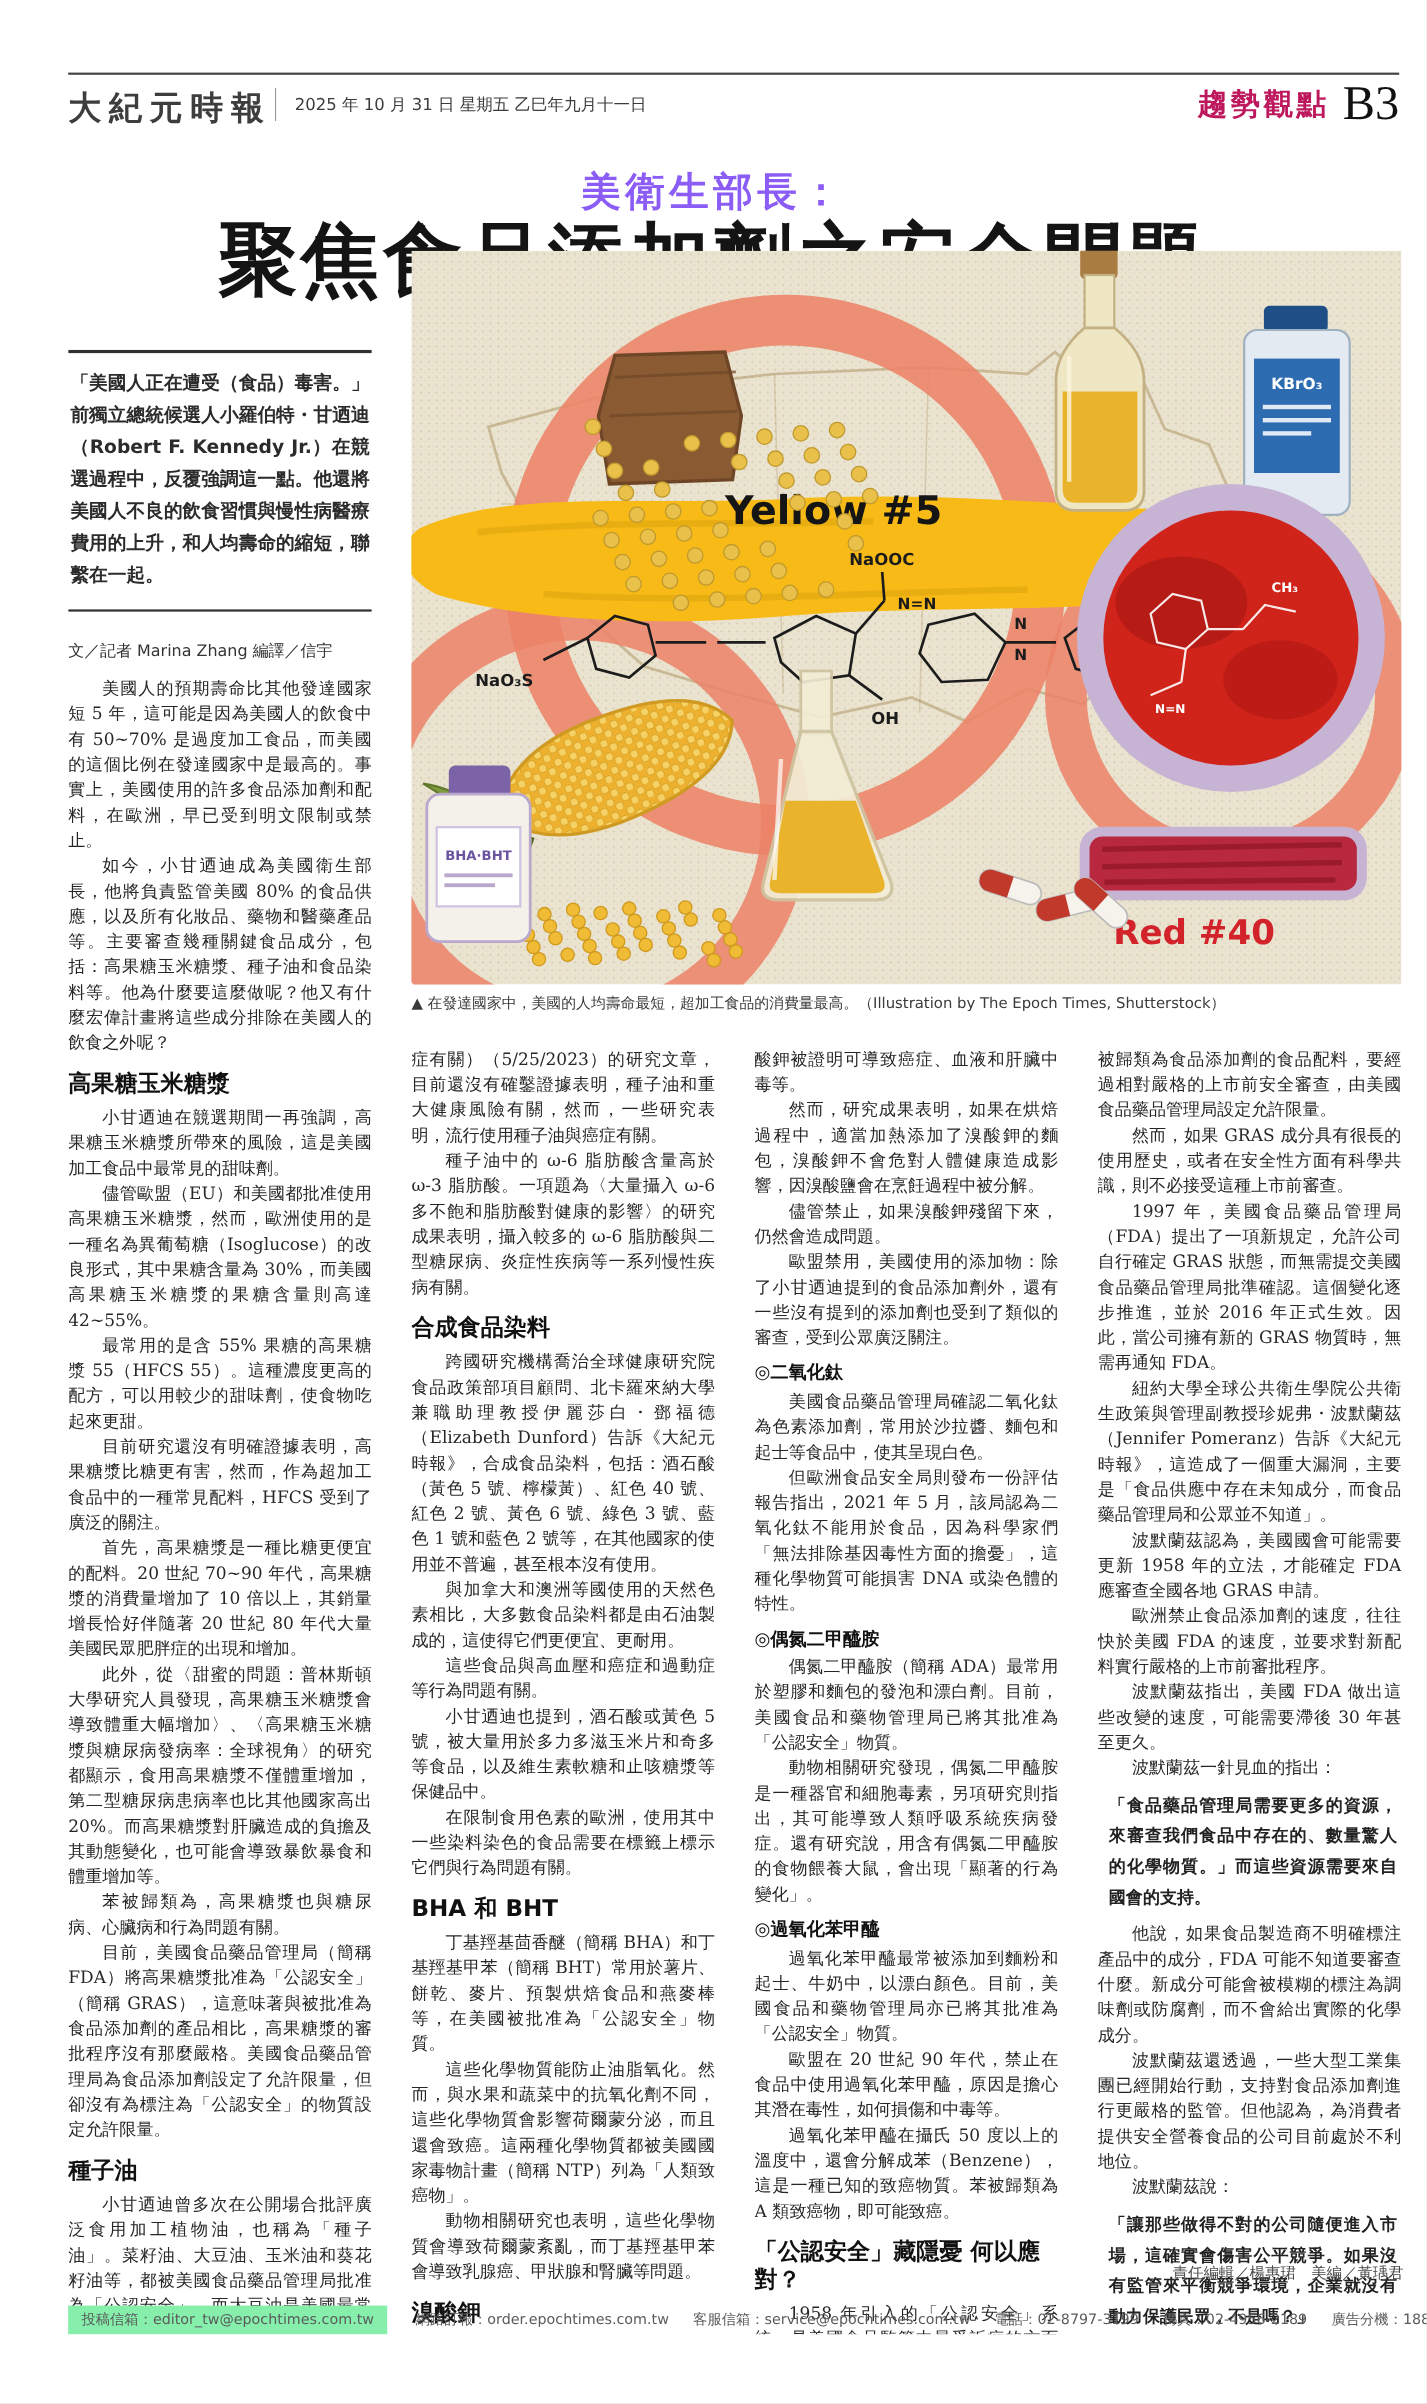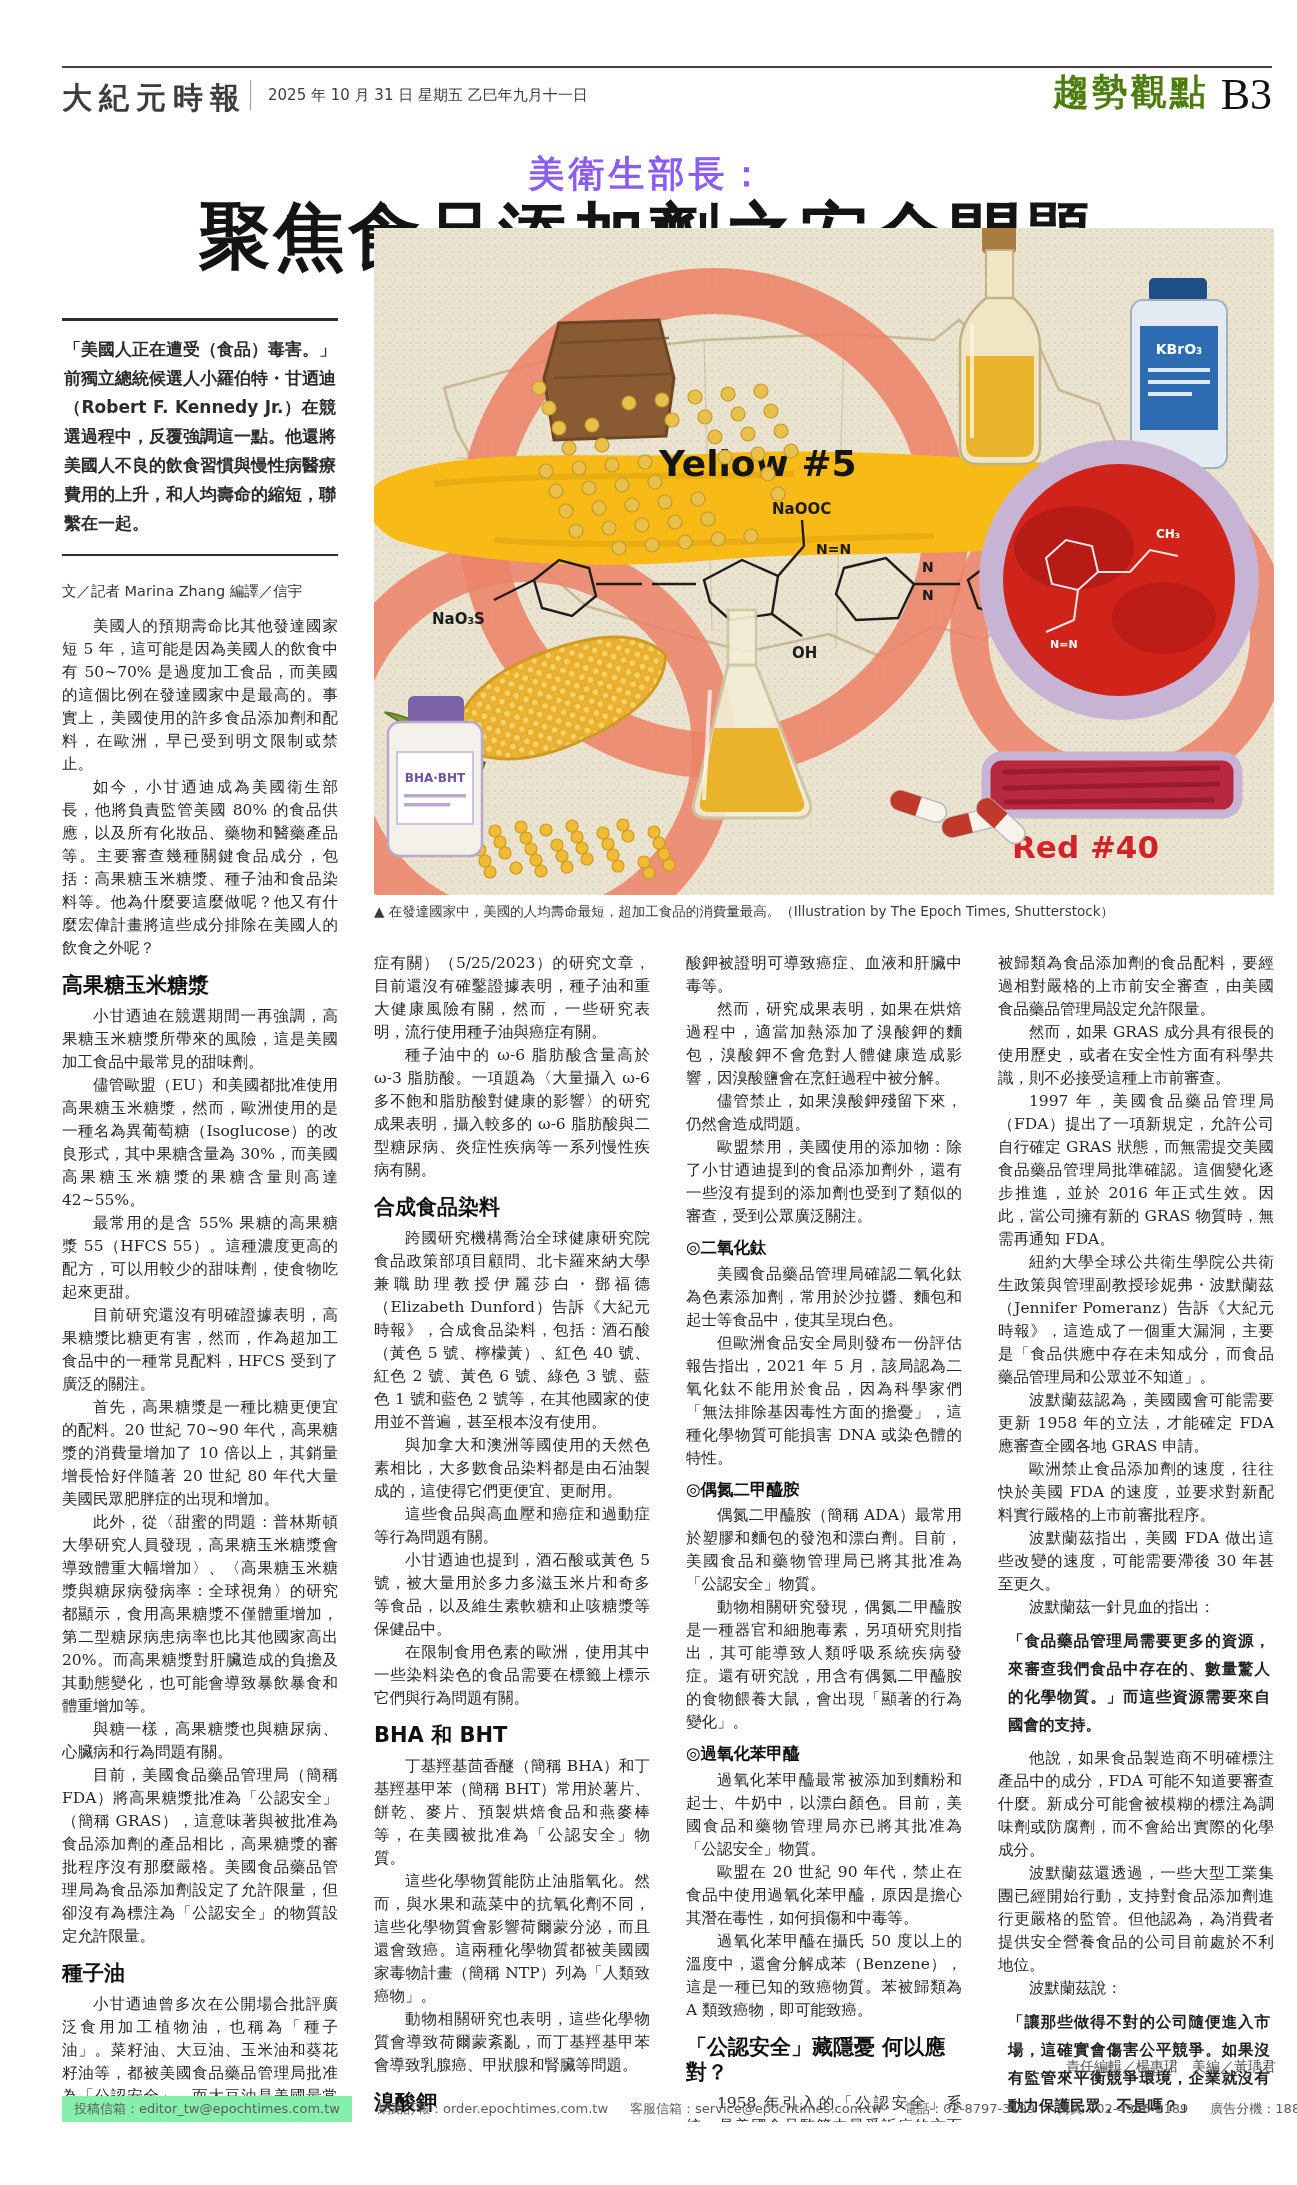--- a/index.html
+++ b/index.html
@@ -8,21 +8,21 @@
   .sans{font-family:"DejaVu Sans","Liberation Sans",sans-serif;}
 
   
   .top-rule{position:absolute;left:62px;top:66px;width:1210px;height:2px;background:#444;}
   .masthead-row{position:absolute;left:62px;top:74px;width:1210px;height:50px;}
   .masthead{position:absolute;left:0;top:4px;font-size:30px;font-weight:bold;color:#3d3d3d;
             letter-spacing:7px;font-family:"DejaVu Serif","Liberation Serif",serif;}
   .mast-div{position:absolute;left:188px;top:6px;width:1px;height:30px;background:#999;}
   .issue-date{position:absolute;left:206px;top:12px;font-size:15px;color:#3c3c3c;}
   .section-block{position:absolute;right:0;top:0;display:flex;align-items:flex-end;gap:12px;}
-  .section-name{font-size:36px;font-weight:bold;color:#4d7c0f;letter-spacing:3px;line-height:1;padding-bottom:5px;}
+  .section-name{font-size:27px;font-weight:bold;color:#be185d;letter-spacing:3px;line-height:1;padding-bottom:5px;}
   .page-no{font-size:44px;line-height:.9;color:#111;font-family:"Liberation Serif","DejaVu Serif",serif;}
 
   
   .kicker{position:absolute;left:0;top:150px;width:1297px;text-align:center;font-size:36px;
           font-weight:bold;color:#8b5cf6;letter-spacing:4px;}
   .headline{position:absolute;left:0;top:196px;width:1297px;text-align:center;font-size:72px;
             font-weight:bold;color:#141414;letter-spacing:3px;line-height:1.1;}
 
   
   .col{position:absolute;width:276px;overflow:hidden;text-align:justify;}
@@ -86,21 +86,21 @@
     <div>
         <p class="para">美國人的預期壽命比其他發達國家短 5 年，這可能是因為美國人的飲食中有 50~70% 是過度加工食品，而美國的這個比例在發達國家中是最高的。事實上，美國使用的許多食品添加劑和配料，在歐洲，早已受到明文限制或禁止。</p>
         <p class="para">如今，小甘迺迪成為美國衛生部長，他將負責監管美國 80% 的食品供應，以及所有化妝品、藥物和醫藥產品等。主要審查幾種關鍵食品成分，包括：高果糖玉米糖漿、種子油和食品染料等。他為什麼要這麼做呢？他又有什麼宏偉計畫將這些成分排除在美國人的飲食之外呢？</p>
         <h3 class="sec-head">高果糖玉米糖漿</h3>
         <p class="para">小甘迺迪在競選期間一再強調，高果糖玉米糖漿所帶來的風險，這是美國加工食品中最常見的甜味劑。</p>
         <p class="para">儘管歐盟（EU）和美國都批准使用高果糖玉米糖漿，然而，歐洲使用的是一種名為異葡萄糖（Isoglucose）的改良形式，其中果糖含量為 30%，而美國高果糖玉米糖漿的果糖含量則高達 42~55%。</p>
         <p class="para">最常用的是含 55% 果糖的高果糖漿 55（HFCS 55）。這種濃度更高的配方，可以用較少的甜味劑，使食物吃起來更甜。</p>
         <p class="para">目前研究還沒有明確證據表明，高果糖漿比糖更有害，然而，作為超加工食品中的一種常見配料，HFCS 受到了廣泛的關注。</p>
         <p class="para">首先，高果糖漿是一種比糖更便宜的配料。20 世紀 70~90 年代，高果糖漿的消費量增加了 10 倍以上，其銷量增長恰好伴隨著 20 世紀 80 年代大量美國民眾肥胖症的出現和增加。</p>
         <p class="para">此外，從〈甜蜜的問題：普林斯頓大學研究人員發現，高果糖玉米糖漿會導致體重大幅增加〉、〈高果糖玉米糖漿與糖尿病發病率：全球視角〉的研究都顯示，食用高果糖漿不僅體重增加，第二型糖尿病患病率也比其他國家高出 20%。而高果糖漿對肝臟造成的負擔及其動態變化，也可能會導致暴飲暴食和體重增加等。</p>
-        <p class="para">與糖一樣，高果糖漿也與糖尿病、心臟病和行為問題有關。</p>
+        <p class="para">苯被歸類為，高果糖漿也與糖尿病、心臟病和行為問題有關。</p>
         <p class="para">目前，美國食品藥品管理局（簡稱 FDA）將高果糖漿批准為「公認安全」（簡稱 GRAS），這意味著與被批准為食品添加劑的產品相比，高果糖漿的審批程序沒有那麼嚴格。美國食品藥品管理局為食品添加劑設定了允許限量，但卻沒有為標注為「公認安全」的物質設定允許限量。</p>
         <h3 class="sec-head">種子油</h3>
         <p class="para">小甘迺迪曾多次在公開場合批評廣泛食用加工植物油，也稱為「種子油」。菜籽油、大豆油、玉米油和葵花籽油等，都被美國食品藥品管理局批准為「公認安全」，而大豆油是美國最常食用的油。</p>
       </div>
   </div>
 
   <div class="illus">
     <svg width="900" height="667" viewBox="0 0 900 667" xmlns="http://www.w3.org/2000/svg">
       <defs>
         <pattern id="grain" width="7" height="7" patternUnits="userSpaceOnUse">

